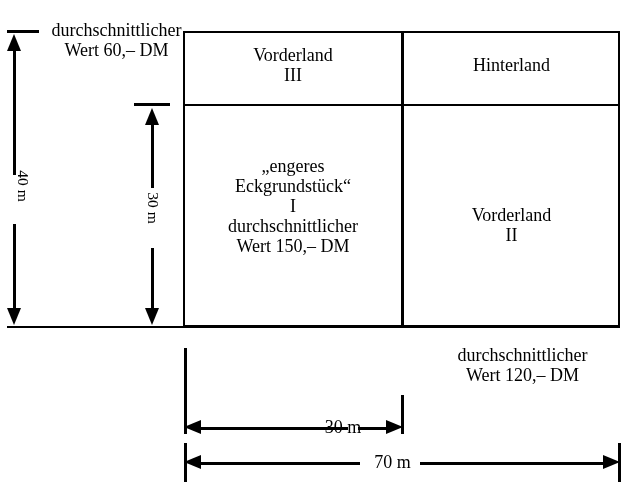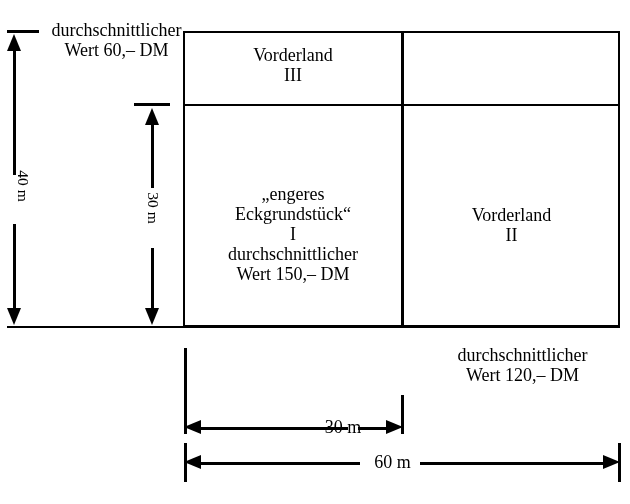--- a/index.html
+++ b/index.html
@@ -61,21 +61,21 @@
   #divider-v {          
     left: 401px;
     top: 31px;
     width: 2.5px;
     height: 296px;
   }
 
   
   #cap-vorderland3 { left: 183px; top: 45px;  width: 220px; }
   #cap-hinterland  { left: 403px; top: 55px;  width: 217px; }
-  #cap-eck         { left: 183px; top: 156px; width: 220px; margin-top: 28px; }
+  #cap-eck         { left: 183px; top: 156px; width: 220px; }
   #cap-vorderland2 { left: 403px; top: 205px; width: 217px; }
 
   
   #cap-wert60  { left: 44px;  top: 20px;  width: 145px; }
   #cap-wert120 { left: 425px; top: 345px; width: 195px; }
 
   
   #baseline { left: 7px; top: 325.5px; width: 613px; height: 2.5px; }
 
   
@@ -128,20 +128,21 @@
 
 <div id="stage">
 
   <div id="parcel"></div>
   <div class="ln" id="divider-h"></div>
   <div class="ln" id="divider-v"></div>
 
   <div class="txt" id="cap-vorderland3">Vorderland
 III</div>
 
+  <div class="txt" id="cap-hinterland">Hinterland</div>
 
   <div class="txt" id="cap-eck">„engeres
 Eckgrundstück“
 I
 durchschnittlicher
 Wert 150,– DM</div>
 
   <div class="txt" id="cap-vorderland2">Vorderland
 II</div>
 
@@ -174,15 +175,15 @@
   <div class="arw arw-left" id="ah-30h-l"></div>
   <div class="arw arw-right" id="ah-30h-r"></div>
   <div class="txt" id="lbl-30mh">30 m</div>
 
   <div class="ln" id="tick-60h-l"></div>
   <div class="ln" id="tick-60h-r"></div>
   <div class="ln" id="shaft-60h-a"></div>
   <div class="ln" id="shaft-60h-b"></div>
   <div class="arw arw-left" id="ah-60h-l"></div>
   <div class="arw arw-right" id="ah-60h-r"></div>
-  <div class="txt" id="lbl-60mh">60 m</div>
+  <div class="txt" id="lbl-60mh">70 m</div>
 
 </div>
 
 </body></html>

